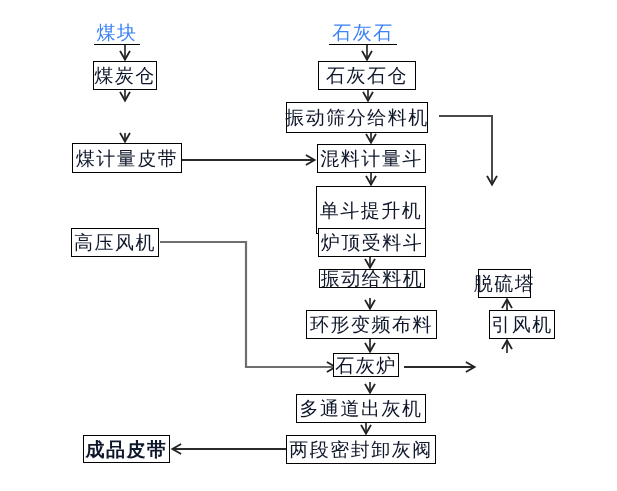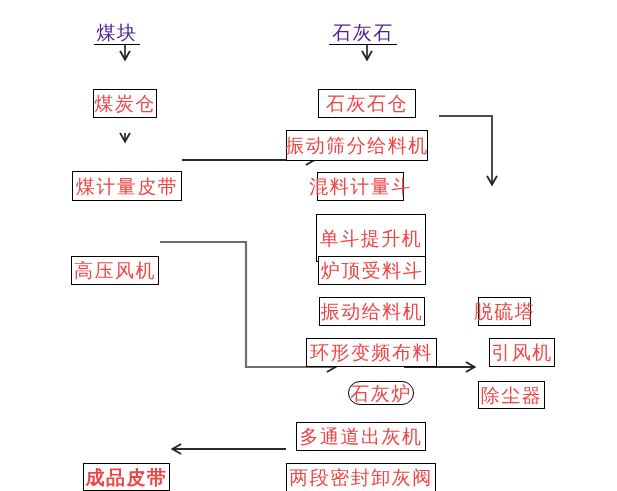--- a/index.html
+++ b/index.html
@@ -11,47 +11,47 @@
     overflow:hidden;
   }
   .wires{position:absolute;left:0;top:0;width:617px;height:491px;}
   .node{
     position:absolute;
     box-sizing:border-box;
     border:1.5px solid #000;
     background:#fff;
     display:flex;align-items:center;justify-content:center;
     font-size:19px;line-height:1;letter-spacing:1.5px;
-    color:#ef4444;white-space:nowrap;margin-top:28px;
+    color:#0f172a;white-space:nowrap;
   }
   .src-label{
     position:absolute;
     box-sizing:border-box;
     display:flex;align-items:flex-start;justify-content:center;
     font-size:19px;line-height:1;letter-spacing:1.5px;
-    color:#4c1d95;white-space:nowrap;
+    color:#3b82f6;white-space:nowrap;
     border-bottom:1.6px solid #000;
     padding-bottom:3px;
   }
   
   .n-coal-label{left:94px;top:23px;width:46px;height:22px;}
   .n-limestone-label{left:329px;top:23px;width:68px;height:22px;}
   .n-coal-bin{left:93px;top:61px;width:64px;height:29px;}
   .n-vf-vib-feeder{left:51px;top:102px;width:152px;height:31px;}
   .n-coal-belt{left:72px;top:143px;width:110px;height:30px;}
   .n-hp-fan{left:71px;top:228px;width:88px;height:29px;}
   .n-product-belt{left:83px;top:435px;width:87px;height:28px;font-weight:bold;}
   .n-limestone-bin{left:318px;top:61px;width:98px;height:29px;}
   .n-vib-screen-feeder{left:286px;top:102px;width:142px;height:31px;}
-  .n-mix-hopper{left:317px;top:144px;width:87px;height:29px;}
+  .n-mix-hopper{left:317px;top:144px;width:109px;height:29px;}
   .n-bucket-elevator{left:316px;top:186px;width:110px;height:48px;}
   .n-top-hopper{left:318px;top:228px;width:108px;height:29px;}
-  .n-vib-feeder{left:319px;top:269px;width:106px;height:29px;}
+  .n-vib-feeder{left:319px;top:269px;width:106px;height:19px;}
   .n-ring-distributor{left:306px;top:310px;width:131px;height:29px;}
-  .n-lime-kiln{left:348px;top:353px;width:66px;height:24px;border-radius:12px;}
+  .n-lime-kiln{left:333px;top:353px;width:66px;height:24px;}
   .n-ash-discharger{left:296px;top:394px;width:130px;height:29px;}
   .n-ash-valve{left:286px;top:435px;width:150px;height:29px;text-align:center;}
   .n-waste-belt{left:454px;top:187px;width:89px;height:28px;}
   .n-desulf-tower{left:478px;top:269px;width:53px;height:29px;}
   .n-draft-fan{left:489px;top:310px;width:66px;height:29px;}
   .n-dust-collector{left:478px;top:353px;width:67px;height:28px;}
 </style>
 </head>
 <body>
 
@@ -107,15 +107,14 @@
   <div class="node n-bucket-elevator">单斗提升机</div>
   <div class="node n-top-hopper">炉顶受料斗</div>
   <div class="node n-vib-feeder">振动给料机</div>
   <div class="node n-ring-distributor">环形变频布料</div>
   <div class="node n-lime-kiln">石灰炉</div>
   <div class="node n-ash-discharger">多通道出灰机</div>
   <div class="node n-ash-valve">两段密封卸灰阀</div>
 
   <div class="node n-desulf-tower">脱硫塔</div>
   <div class="node n-draft-fan">引风机</div>
-  <div class="node n-dust-collector">除尘器</div>
 
 </div>
 
 </body></html>

